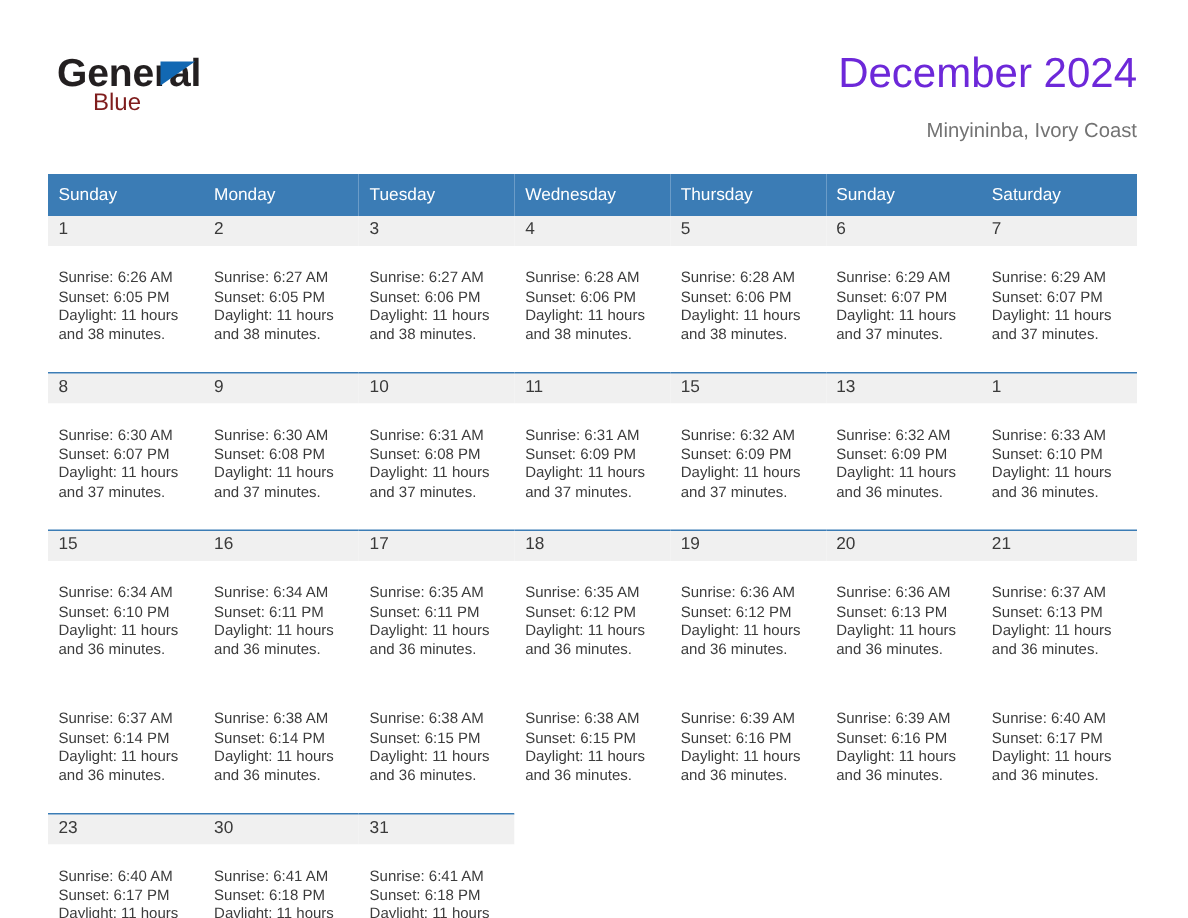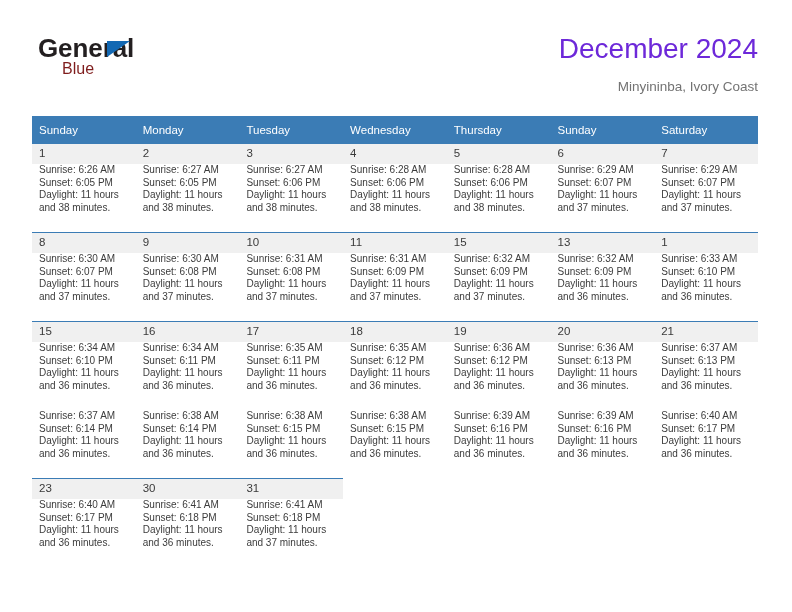--- a/index.html
+++ b/index.html
@@ -116,21 +116,21 @@
     border-top: 1px solid #3b7cb5;
   }
   tr.datesrow.first td { border-top: none; }
   tr.datesrow td.empty { background: #ffffff; border-top: 1px solid #ffffff; }
 
   tr.inforow td {
     background: #ffffff;
     font-size: 10px;
     color: #3c3c3c;
     text-align: left;
-    padding: 0 4px 0 7px;
+    padding: 16px 4px 0 7px;
     height: 68px;
     vertical-align: top;
     line-height: 12.6px;
   }
   tr.inforow td .line { display: block; white-space: nowrap; }
 </style>
 </head>
 <body>
 
 <div class="page">

